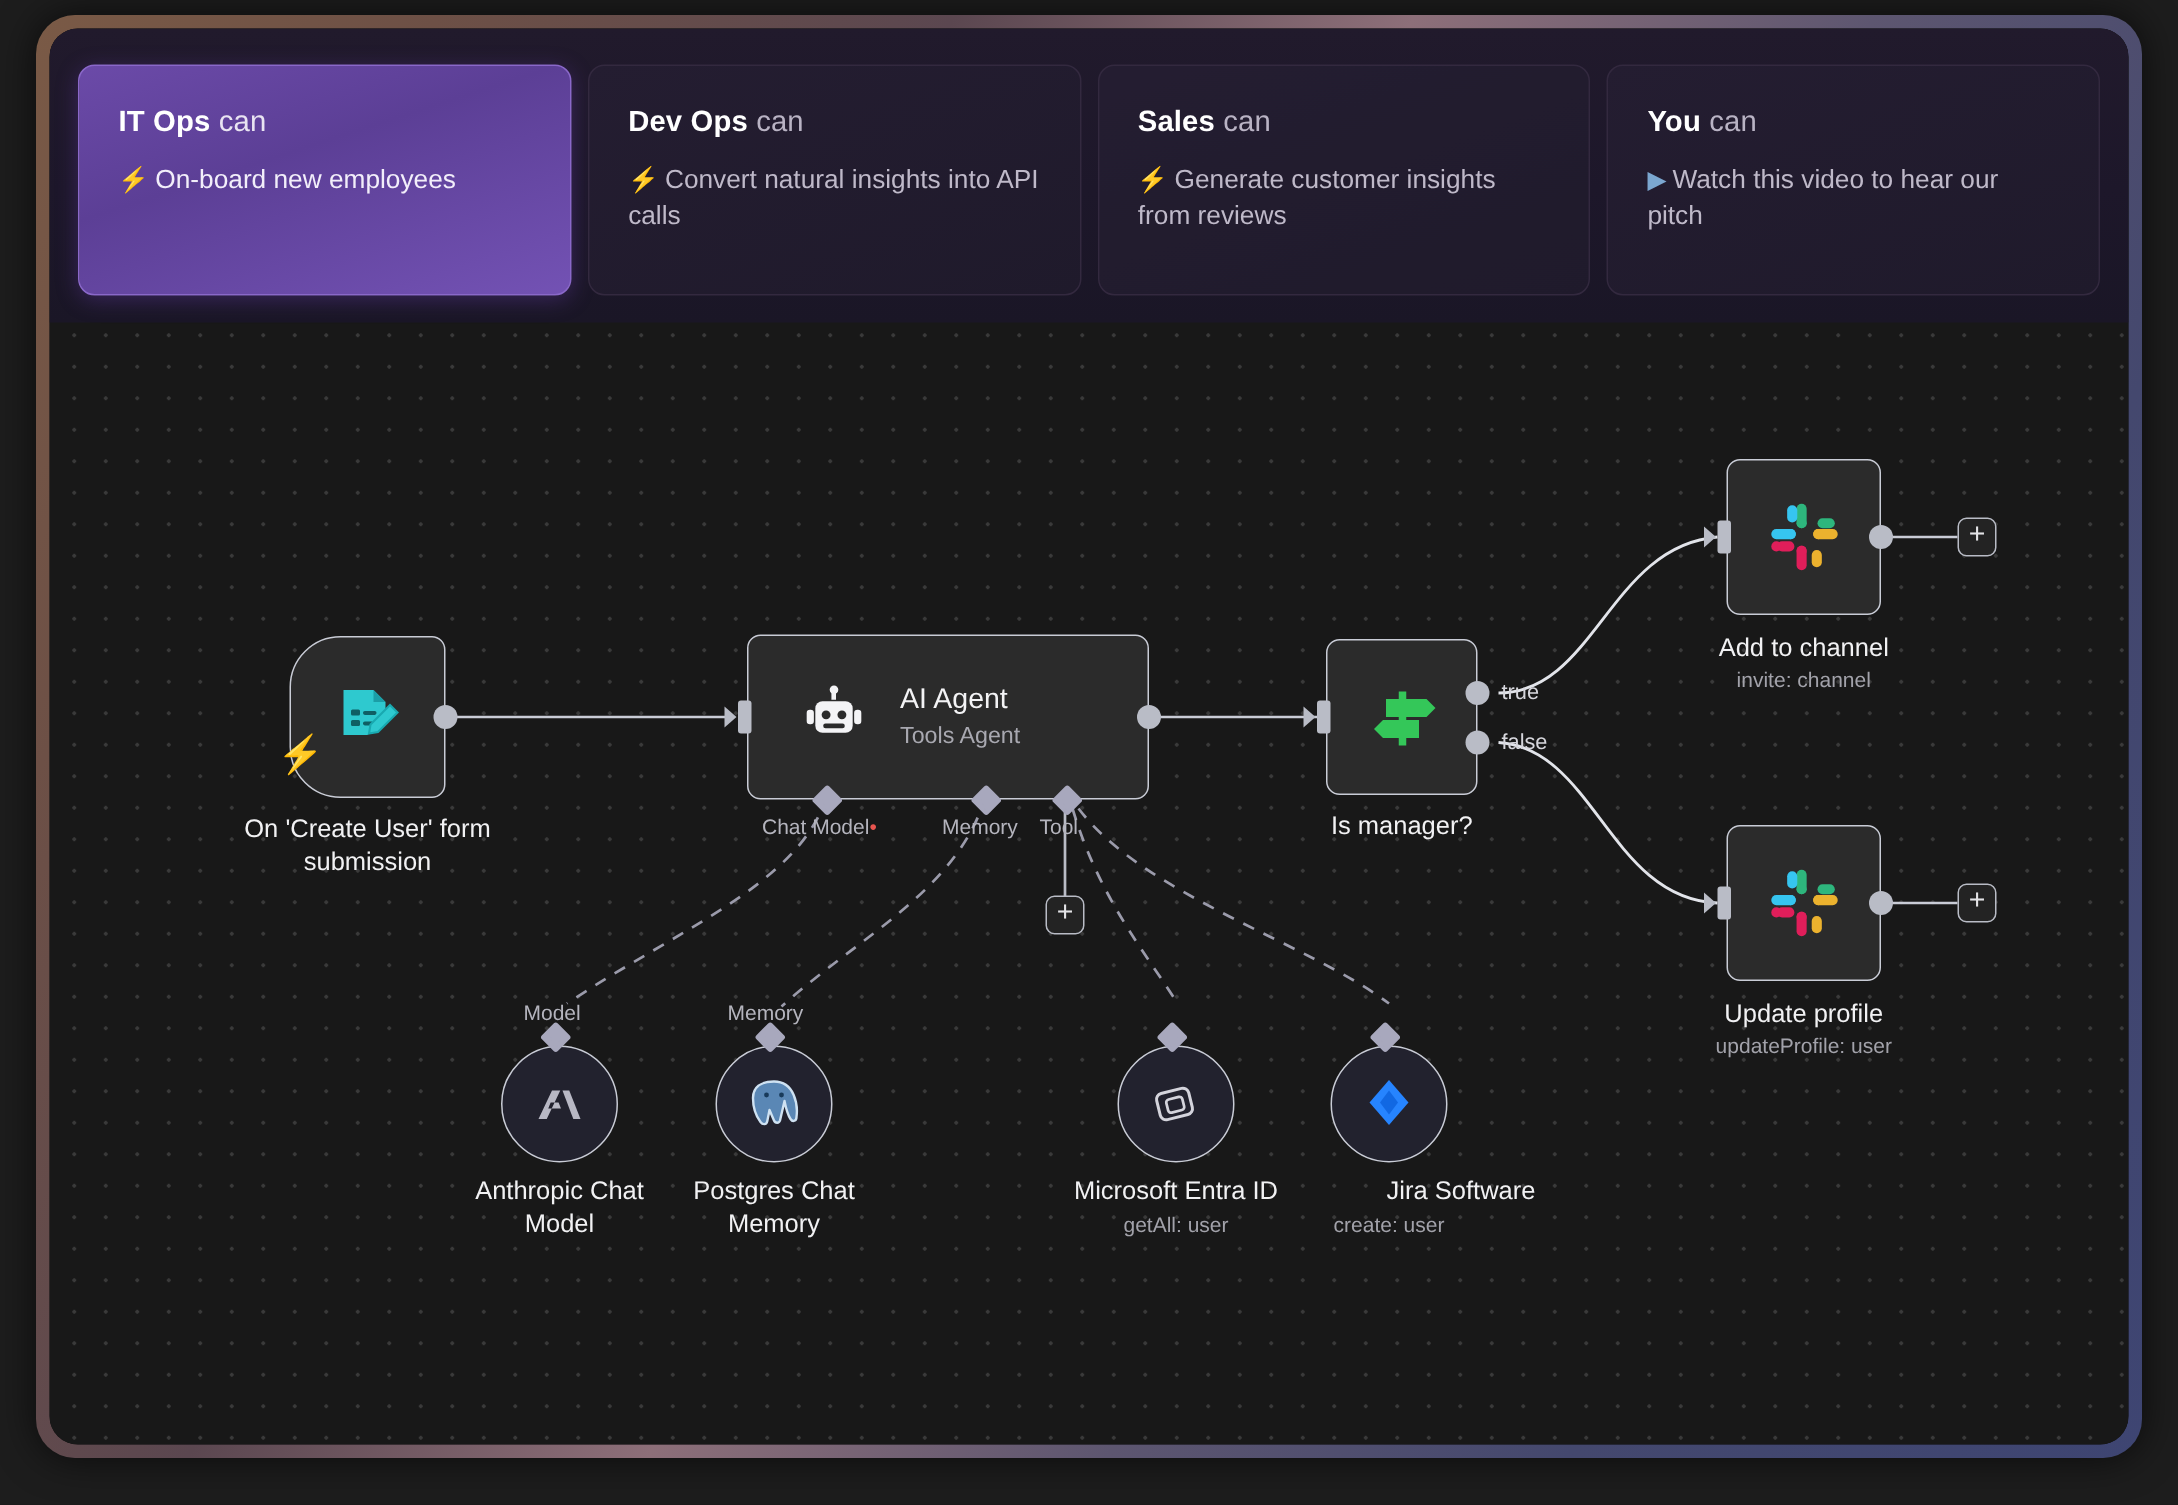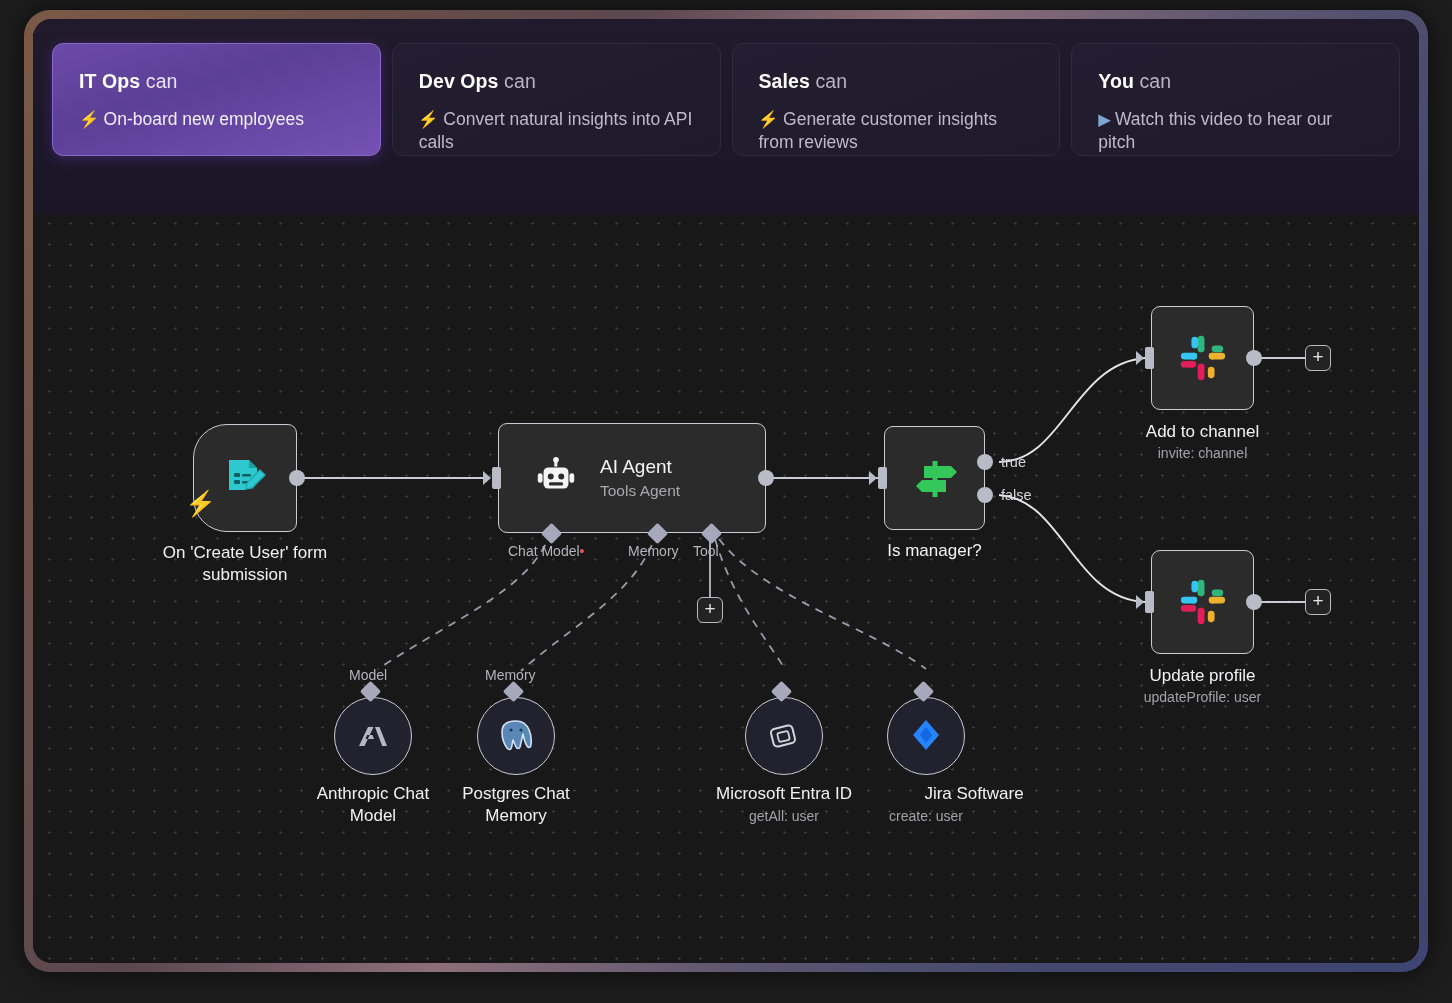--- a/index.html
+++ b/index.html
@@ -55,21 +55,21 @@
     display: flex;
     gap: 11px;
     padding: 24px 19px 0 19px;
   }
   .usecase-card {
     flex: 1 1 0;
     border-radius: 11px;
     border: 1px solid #33293f;
     background: linear-gradient(160deg, #241d31 0%, #1f1a2b 100%);
     padding: 26px 26px 0 26px;
-    height: 113px;
+    height: 154px;
     cursor: pointer;
   }
   .usecase-card.active {
     background: linear-gradient(162deg, #6b4aa8 0%, #5c3f96 40%, #7352b4 100%);
     border: 1px solid #8a68c9;
     box-shadow: 0 3px 14px rgba(90,55,150,.45);
   }
   .uc-title {
     font-size: 19.5px;
     color: #b9b3c4;

